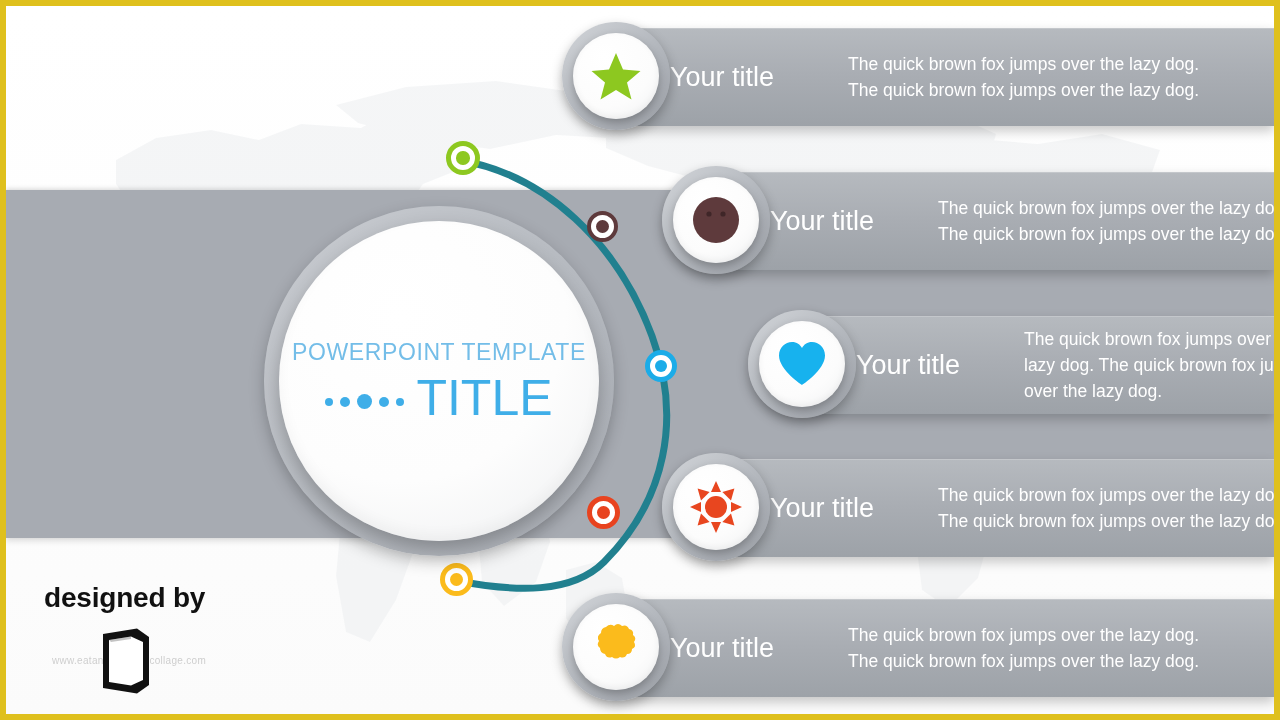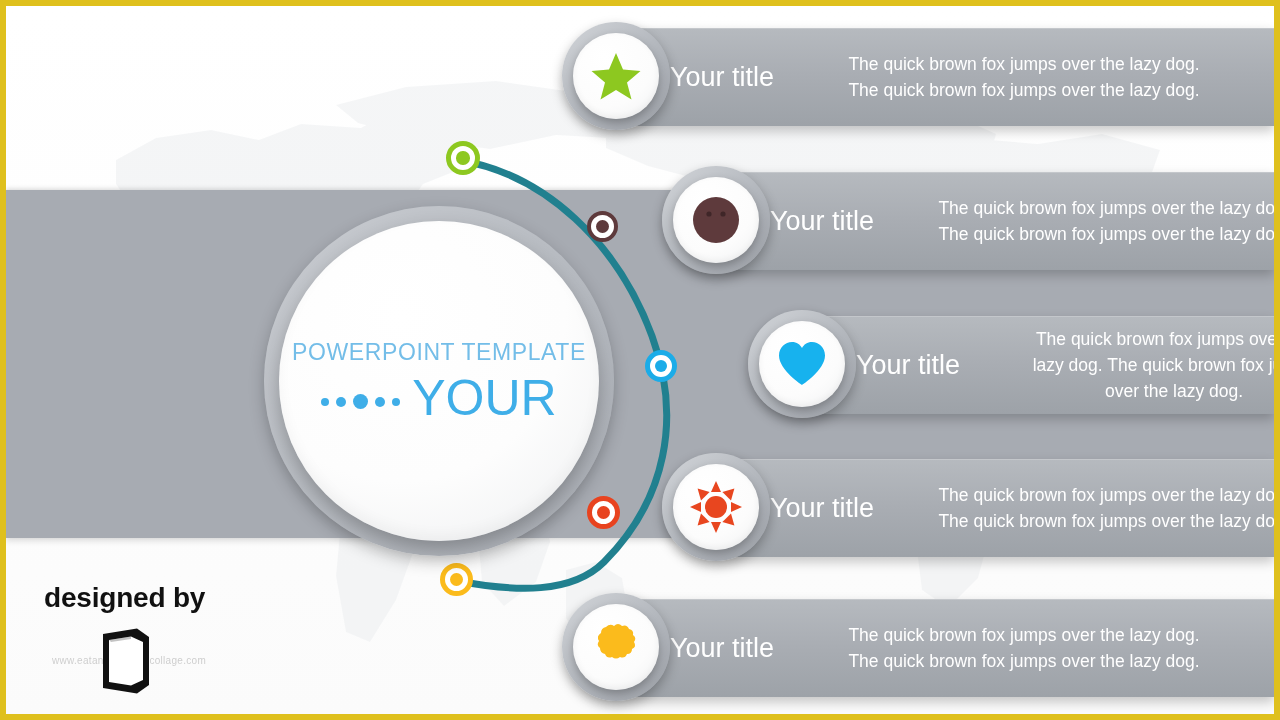--- a/index.html
+++ b/index.html
@@ -181,21 +181,20 @@
     color: #ffffff;
     font-size: 27px;
     font-weight: 400;
     white-space: nowrap;
     flex: 0 0 auto;
   }
   .row-body {
     color: #ffffff;
     font-size: 17.5px;
     line-height: 1.5;
-    text-align: center;
     flex: 0 0 auto;
   }
 
   
   .footer {
     position: absolute;
     left: 38px;
     bottom: 20px;
     display: flex;
     align-items: center;
@@ -278,21 +277,21 @@
     <div class="center-kicker">POWERPOINT TEMPLATE</div>
     <div class="center-title-wrap">
       <span class="dots">
         <i></i>
           <i></i>
           <i></i>
           <i></i>
           <i></i>
       </span>
       <span class="center-title">
-        <span class="l2">YOUR</span>
+        <span class="l2">TITLE</span>
       </span>
     </div>
   </div>
 
   <div class="row" style="top:22px; left:562px;">
     <div class="icon-holder">
       <div class="icon-disc">
         <svg width="52" height="52" viewBox="0 0 52 52">
           <path d="M26,3 L33,19.5 L50.5,21 L37,32.5 L41.5,49.5 L26,40 L10.5,49.5 L15,32.5 L1.5,21 L19,19.5 Z" fill="#8dc820"></path>
         </svg>

